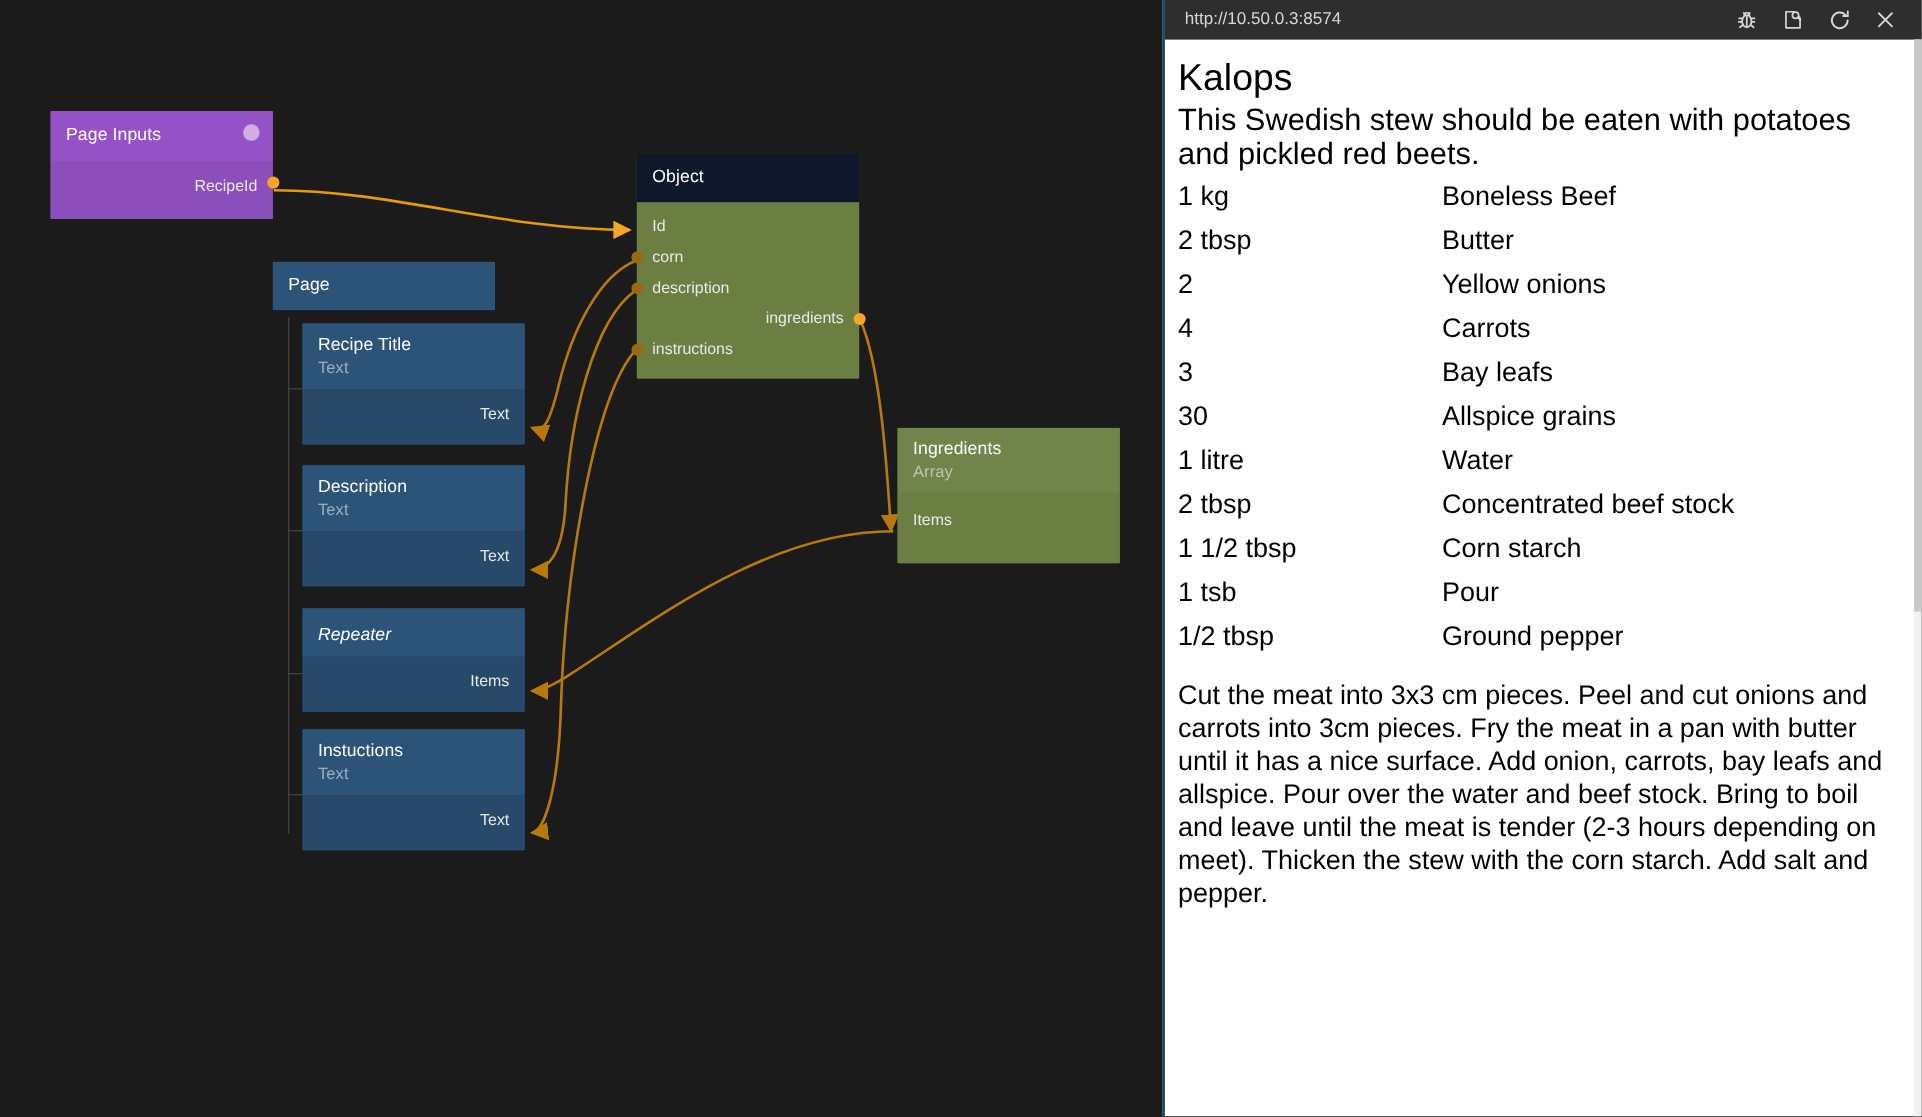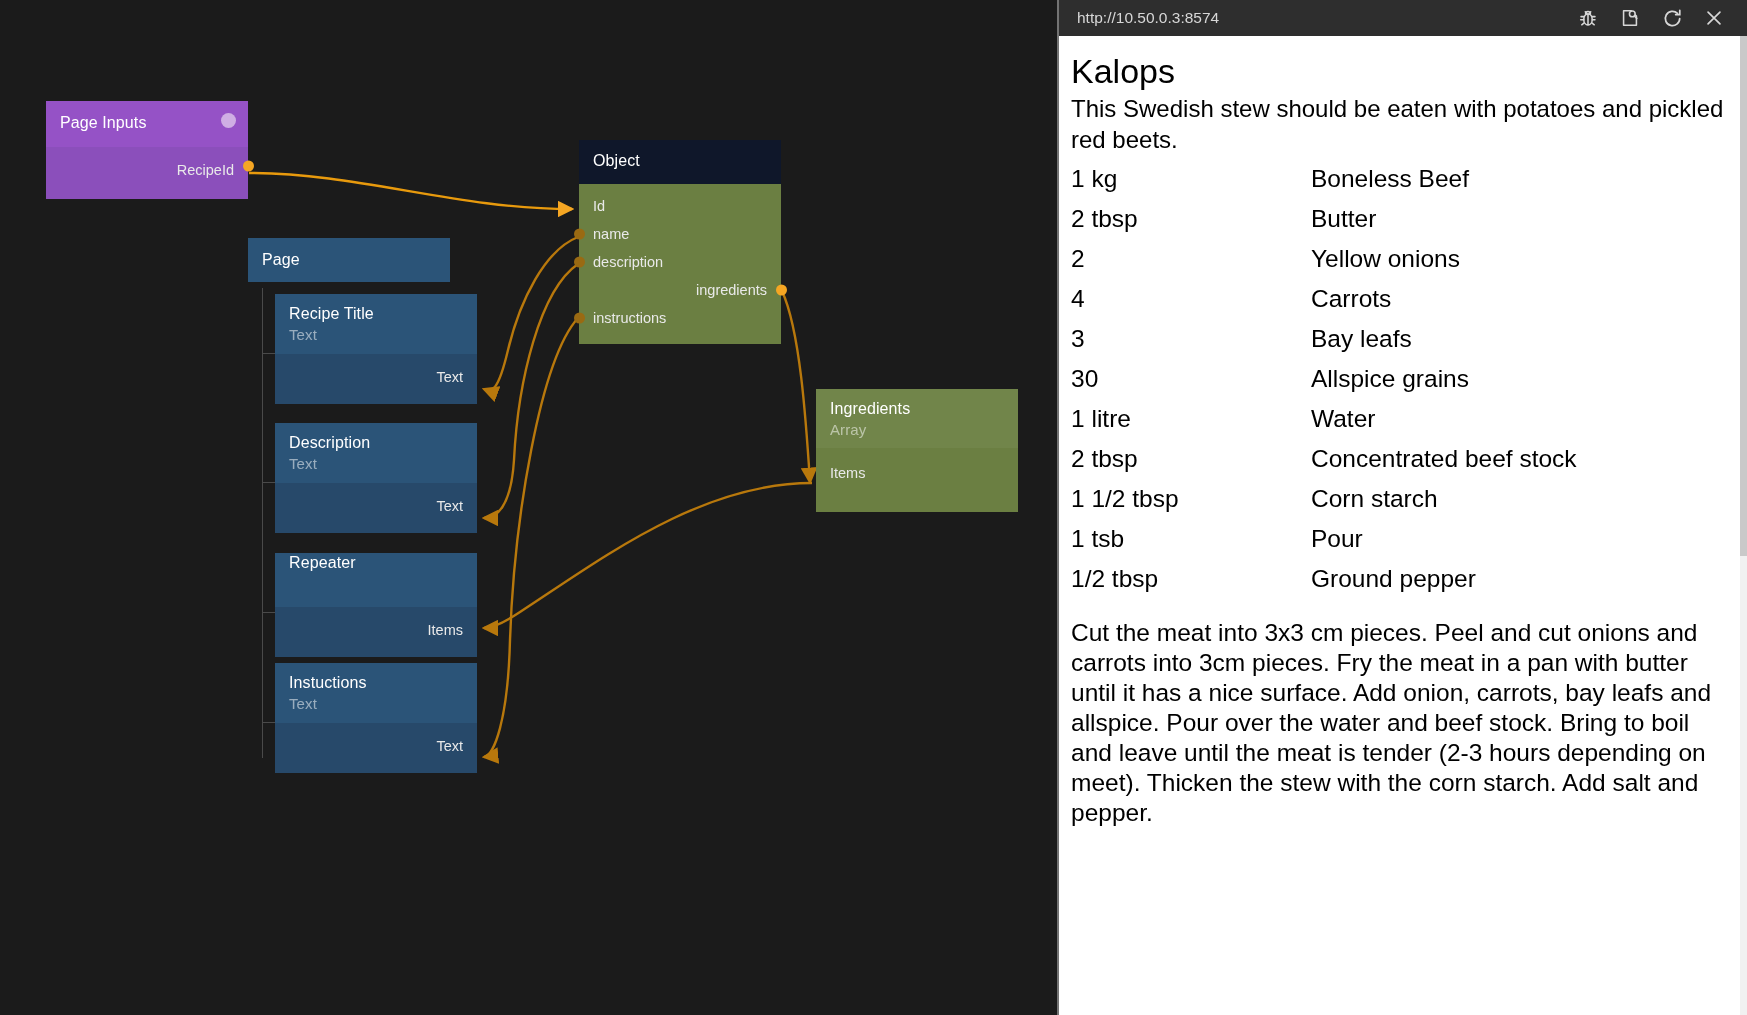--- a/index.html
+++ b/index.html
@@ -85,40 +85,40 @@
 
   .blue-node { width: 202px; background: #27496a; left: 275px; }
   .blue-node .node-header { background: #2b5478; }
   .blue-node .node-body { background: #27496a; height: 50px; }
   .blue-node .port-row.out { padding-top: 14px; }
 
   #node-recipe-title { top: 294px; }
   #node-description  { top: 423px; }
   #node-repeater     { top: 553px; }
   #node-instuctions  { top: 663px; }
-  #node-repeater .node-header { height: 54px; padding-top: 0; }
+  #node-repeater .node-header { height: 44px; padding-top: 15px; font-style: italic; }
 
   
   #node-object { left: 579px; top: 140px; width: 202px; background: #6b7f42; }
   #node-object .node-header { background: #0f172a; height: 44px; padding-top: 11px; }
   #node-object .node-body { background: #6b7f42; padding: 8px 0 12px 0; }
   #node-object .port-row { padding-top: 5px; padding-bottom: 5px; }
 
   
   #node-ingredients { left: 816px; top: 389px; width: 202px; background: #6b7f42; }
   #node-ingredients .node-header { background: #71854a; height: 59px; padding-top: 10px; }
   #node-ingredients .node-body { background: #6b7f42; height: 64px; }
   #node-ingredients .port-row { padding-top: 16px; }
 
   
   #browser {
     position: absolute; left: 1057px; top: 0;
     width: 690px; height: 1015px;
     background: #ffffff;
-    border-left: 2px solid #737373;
+    border-left: 2px solid #0c4a6e;
   }
   #browser-bar {
     height: 36px;
     background: #2e2e2e;
     display: flex; align-items: center;
     padding: 0 12px 0 18px;
     gap: 0;
   }
   #url-text {
     color: #d7d7d7;
@@ -142,21 +142,21 @@
     font-family: "Liberation Sans", sans-serif;
     border-radius: 14px;
   }
   #recipe-title {
     font-size: 34px;
     line-height: 42px;
     font-weight: normal;
     margin-bottom: 1px;
   }
   #recipe-desc {
-    font-size: 24px;
+    font-size: 28px;
     line-height: 31px;
     margin-bottom: 3px;
   }
   #ingredient-table { width: 100%; border-collapse: collapse; }
   #ingredient-table td {
     font-size: 24.5px;
     line-height: 31px;
     vertical-align: top;
     padding: 4.5px 0;
   }
@@ -283,21 +283,21 @@
     <div class="node" id="node-object">
       <div class="node-header">
         <span>Object</span>
       </div>
       <div class="node-body">
         <div class="port-row">
           <span>Id</span>
         </div>
         <div class="port-row">
           <span class="port-dot left dim"></span>
-          <span>name</span>
+          <span>corn</span>
         </div>
         <div class="port-row">
           <span class="port-dot left dim"></span>
           <span>description</span>
         </div>
         <div class="port-row out">
           <span>ingredients</span>
           <span class="port-dot right"></span>
         </div>
         <div class="port-row">

